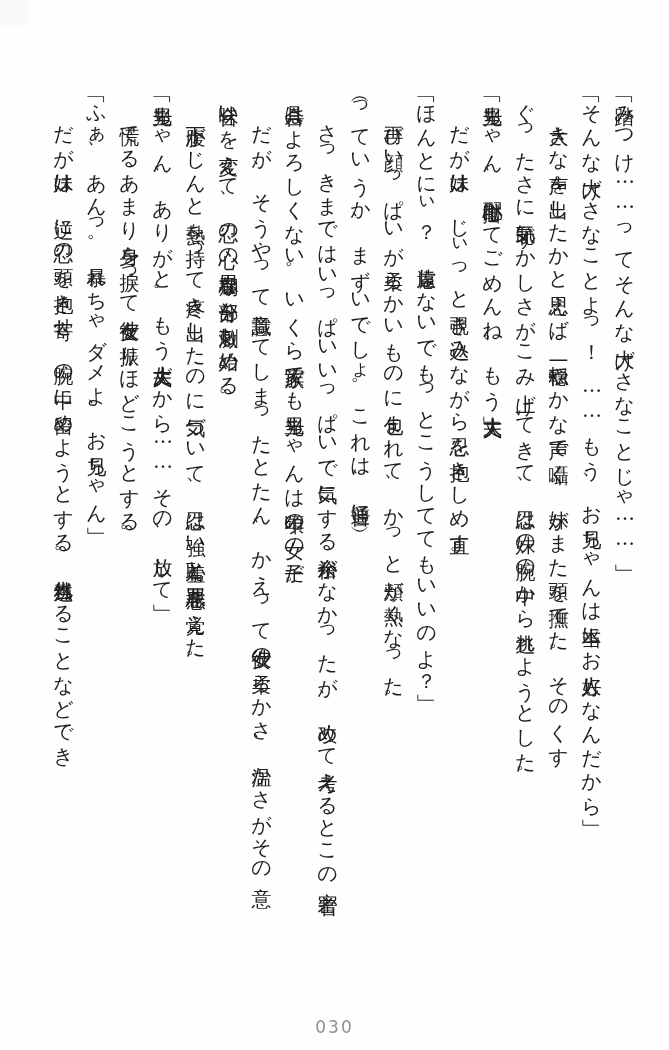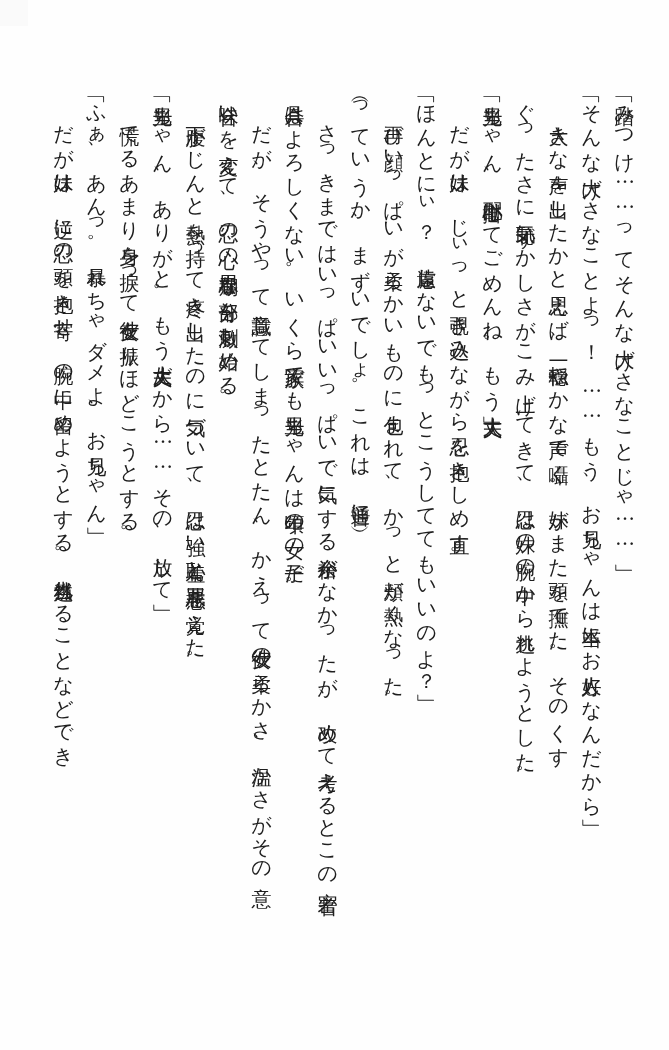--- a/index.html
+++ b/index.html
@@ -76,13 +76,14 @@
     <p class="line">具合はよろしくない。いくら家族でも光里ちゃんは年頃の女の子だ。</p>
     <p class="line indent">だが、そうやって意識してしまったとたん、かえって彼女の柔らかさ、温かさがその意</p>
     <p class="line">味合いを変えて、忍の心の思春期な部分を刺激し始める。</p>
     <p class="line indent">下腹がじんと熱を持って疼き出したのに気づいて、忍は強い羞恥と罪悪感を覚えた。</p>
     <p class="line">「光里ちゃん、ありがと。もう大丈夫だから……その、放して」</p>
     <p class="line indent">慌てるあまり身を捩って彼女を振りほどこうとする。</p>
     <p class="line">「ふぁ、あんっ。暴れちゃダメよ、お兄ちゃん」</p>
     <p class="line indent">だが妹は、逆に忍の頭を抱き寄せ、腕の中に留めようとする。当然逃れることなどでき</p>
   </div>
 
+  <div class="page-number">030</div>
 </div>
 
 </body></html>

